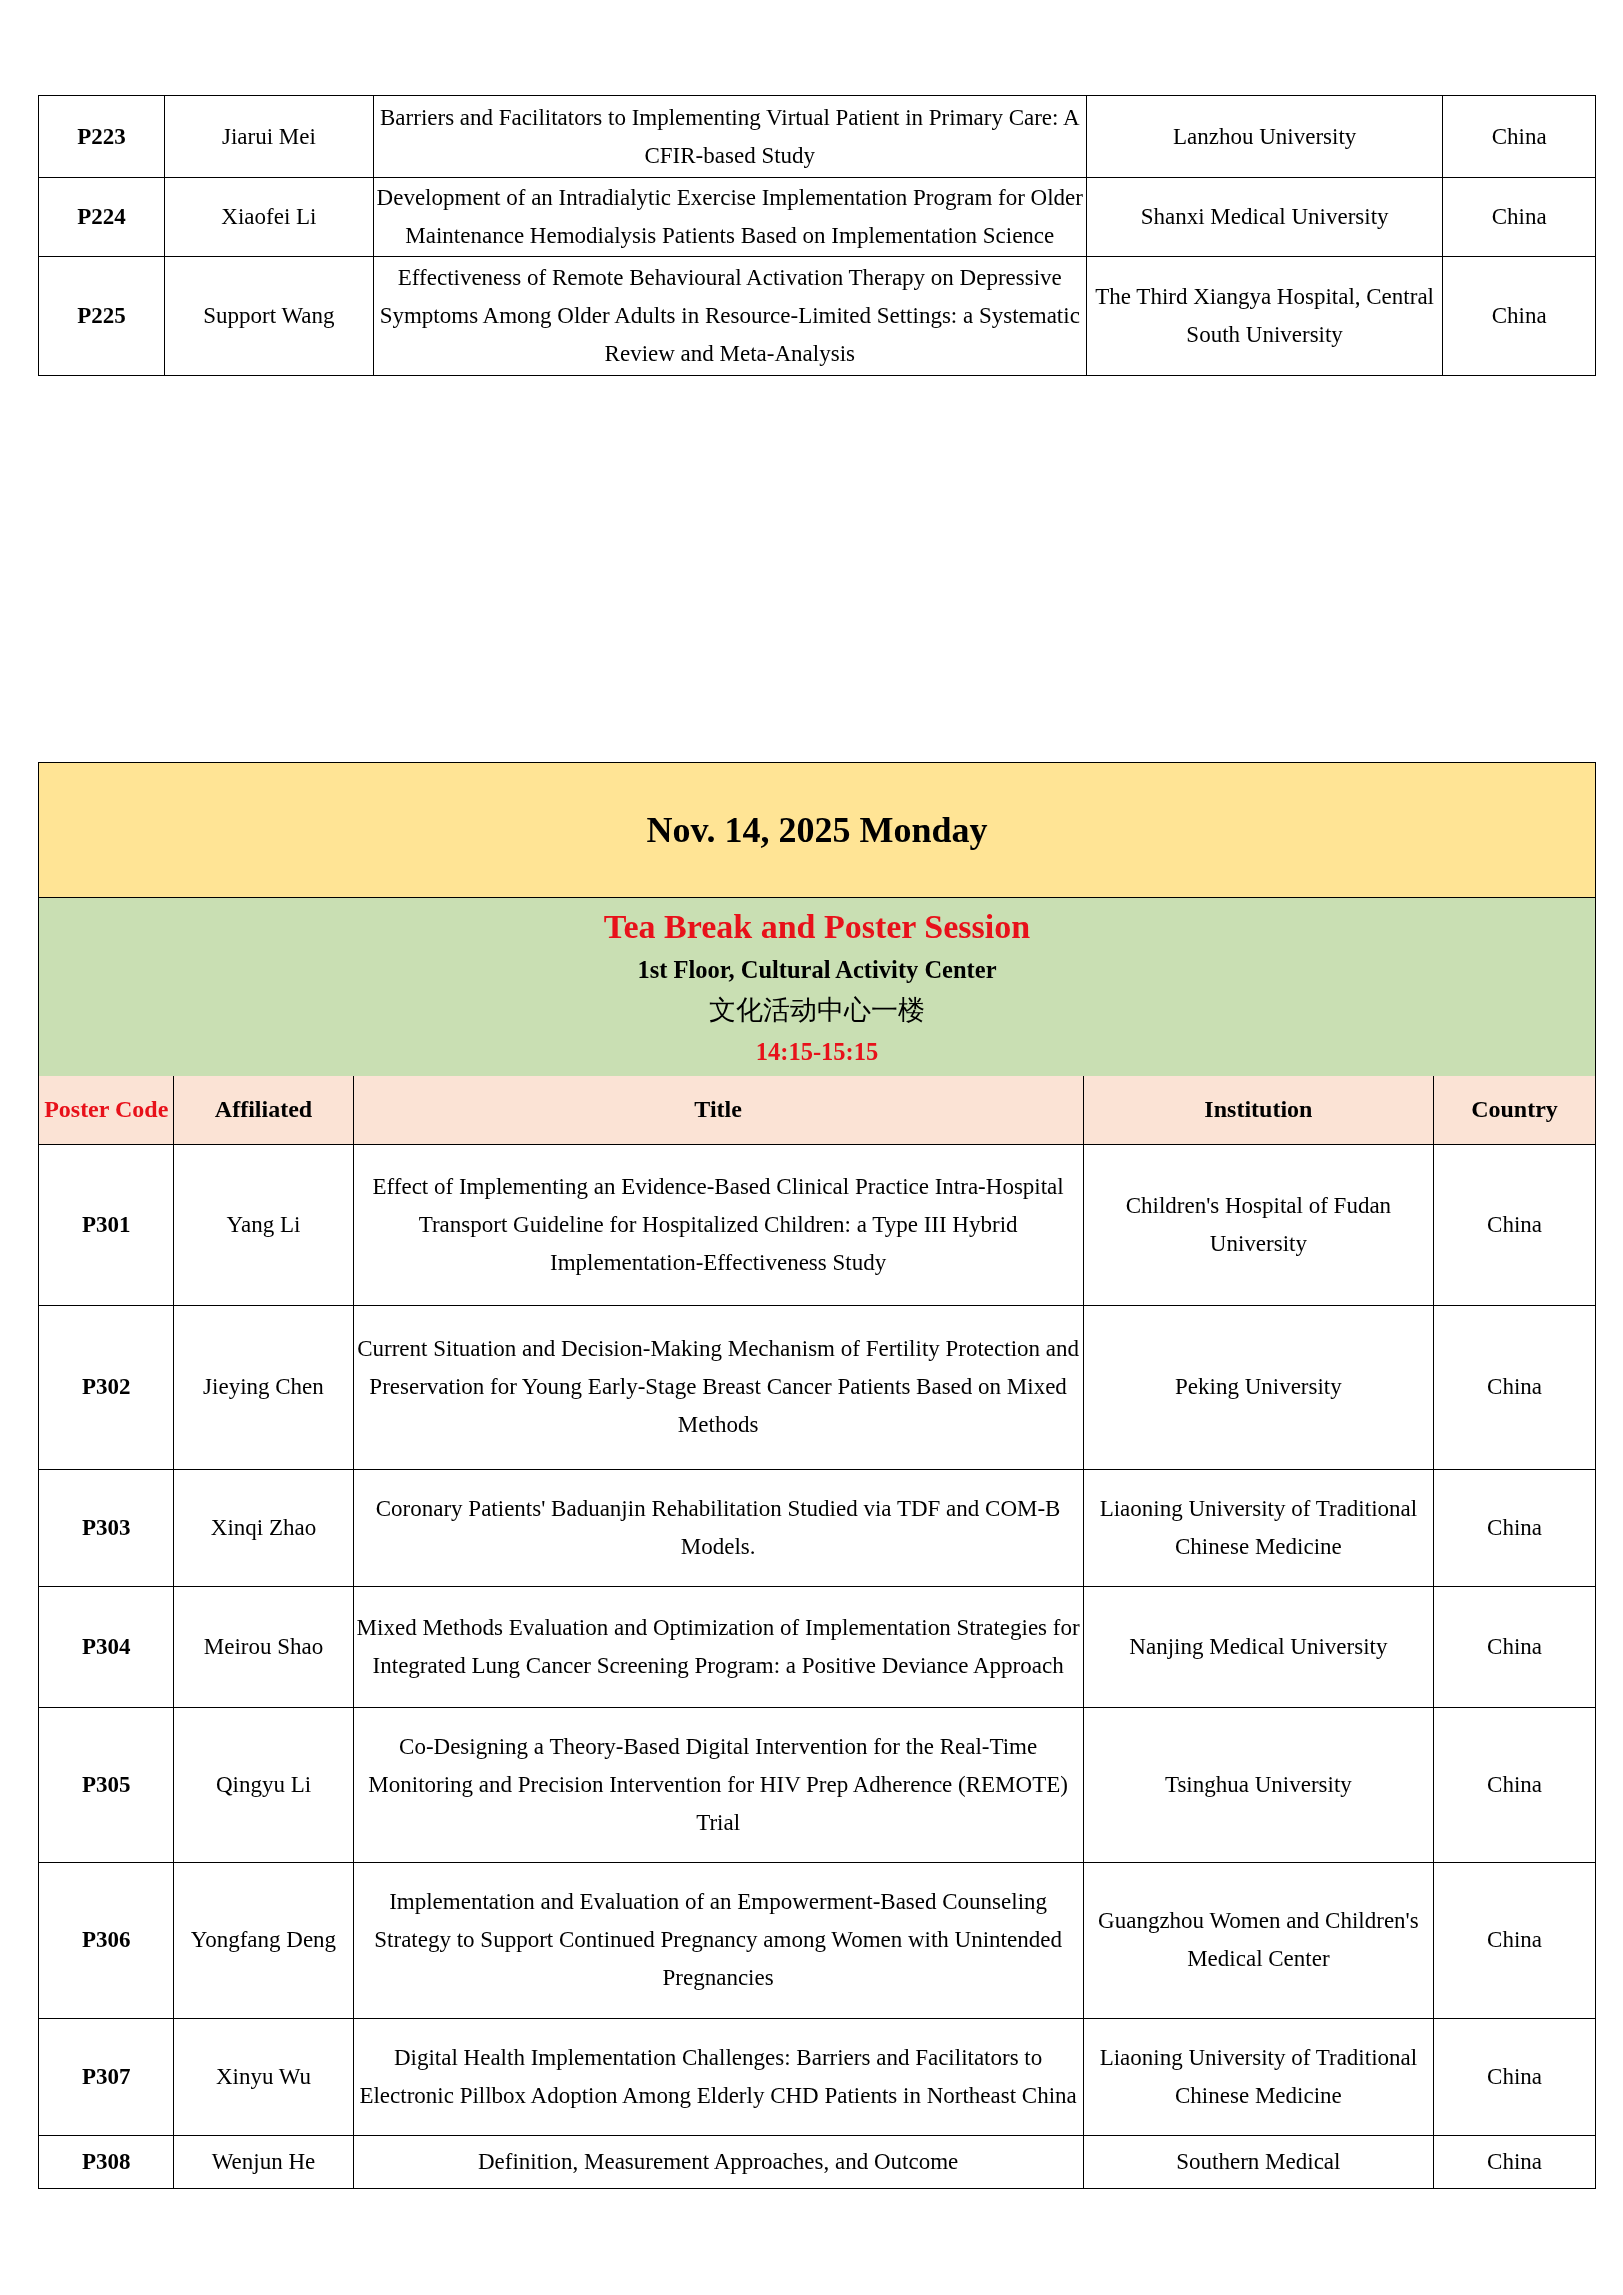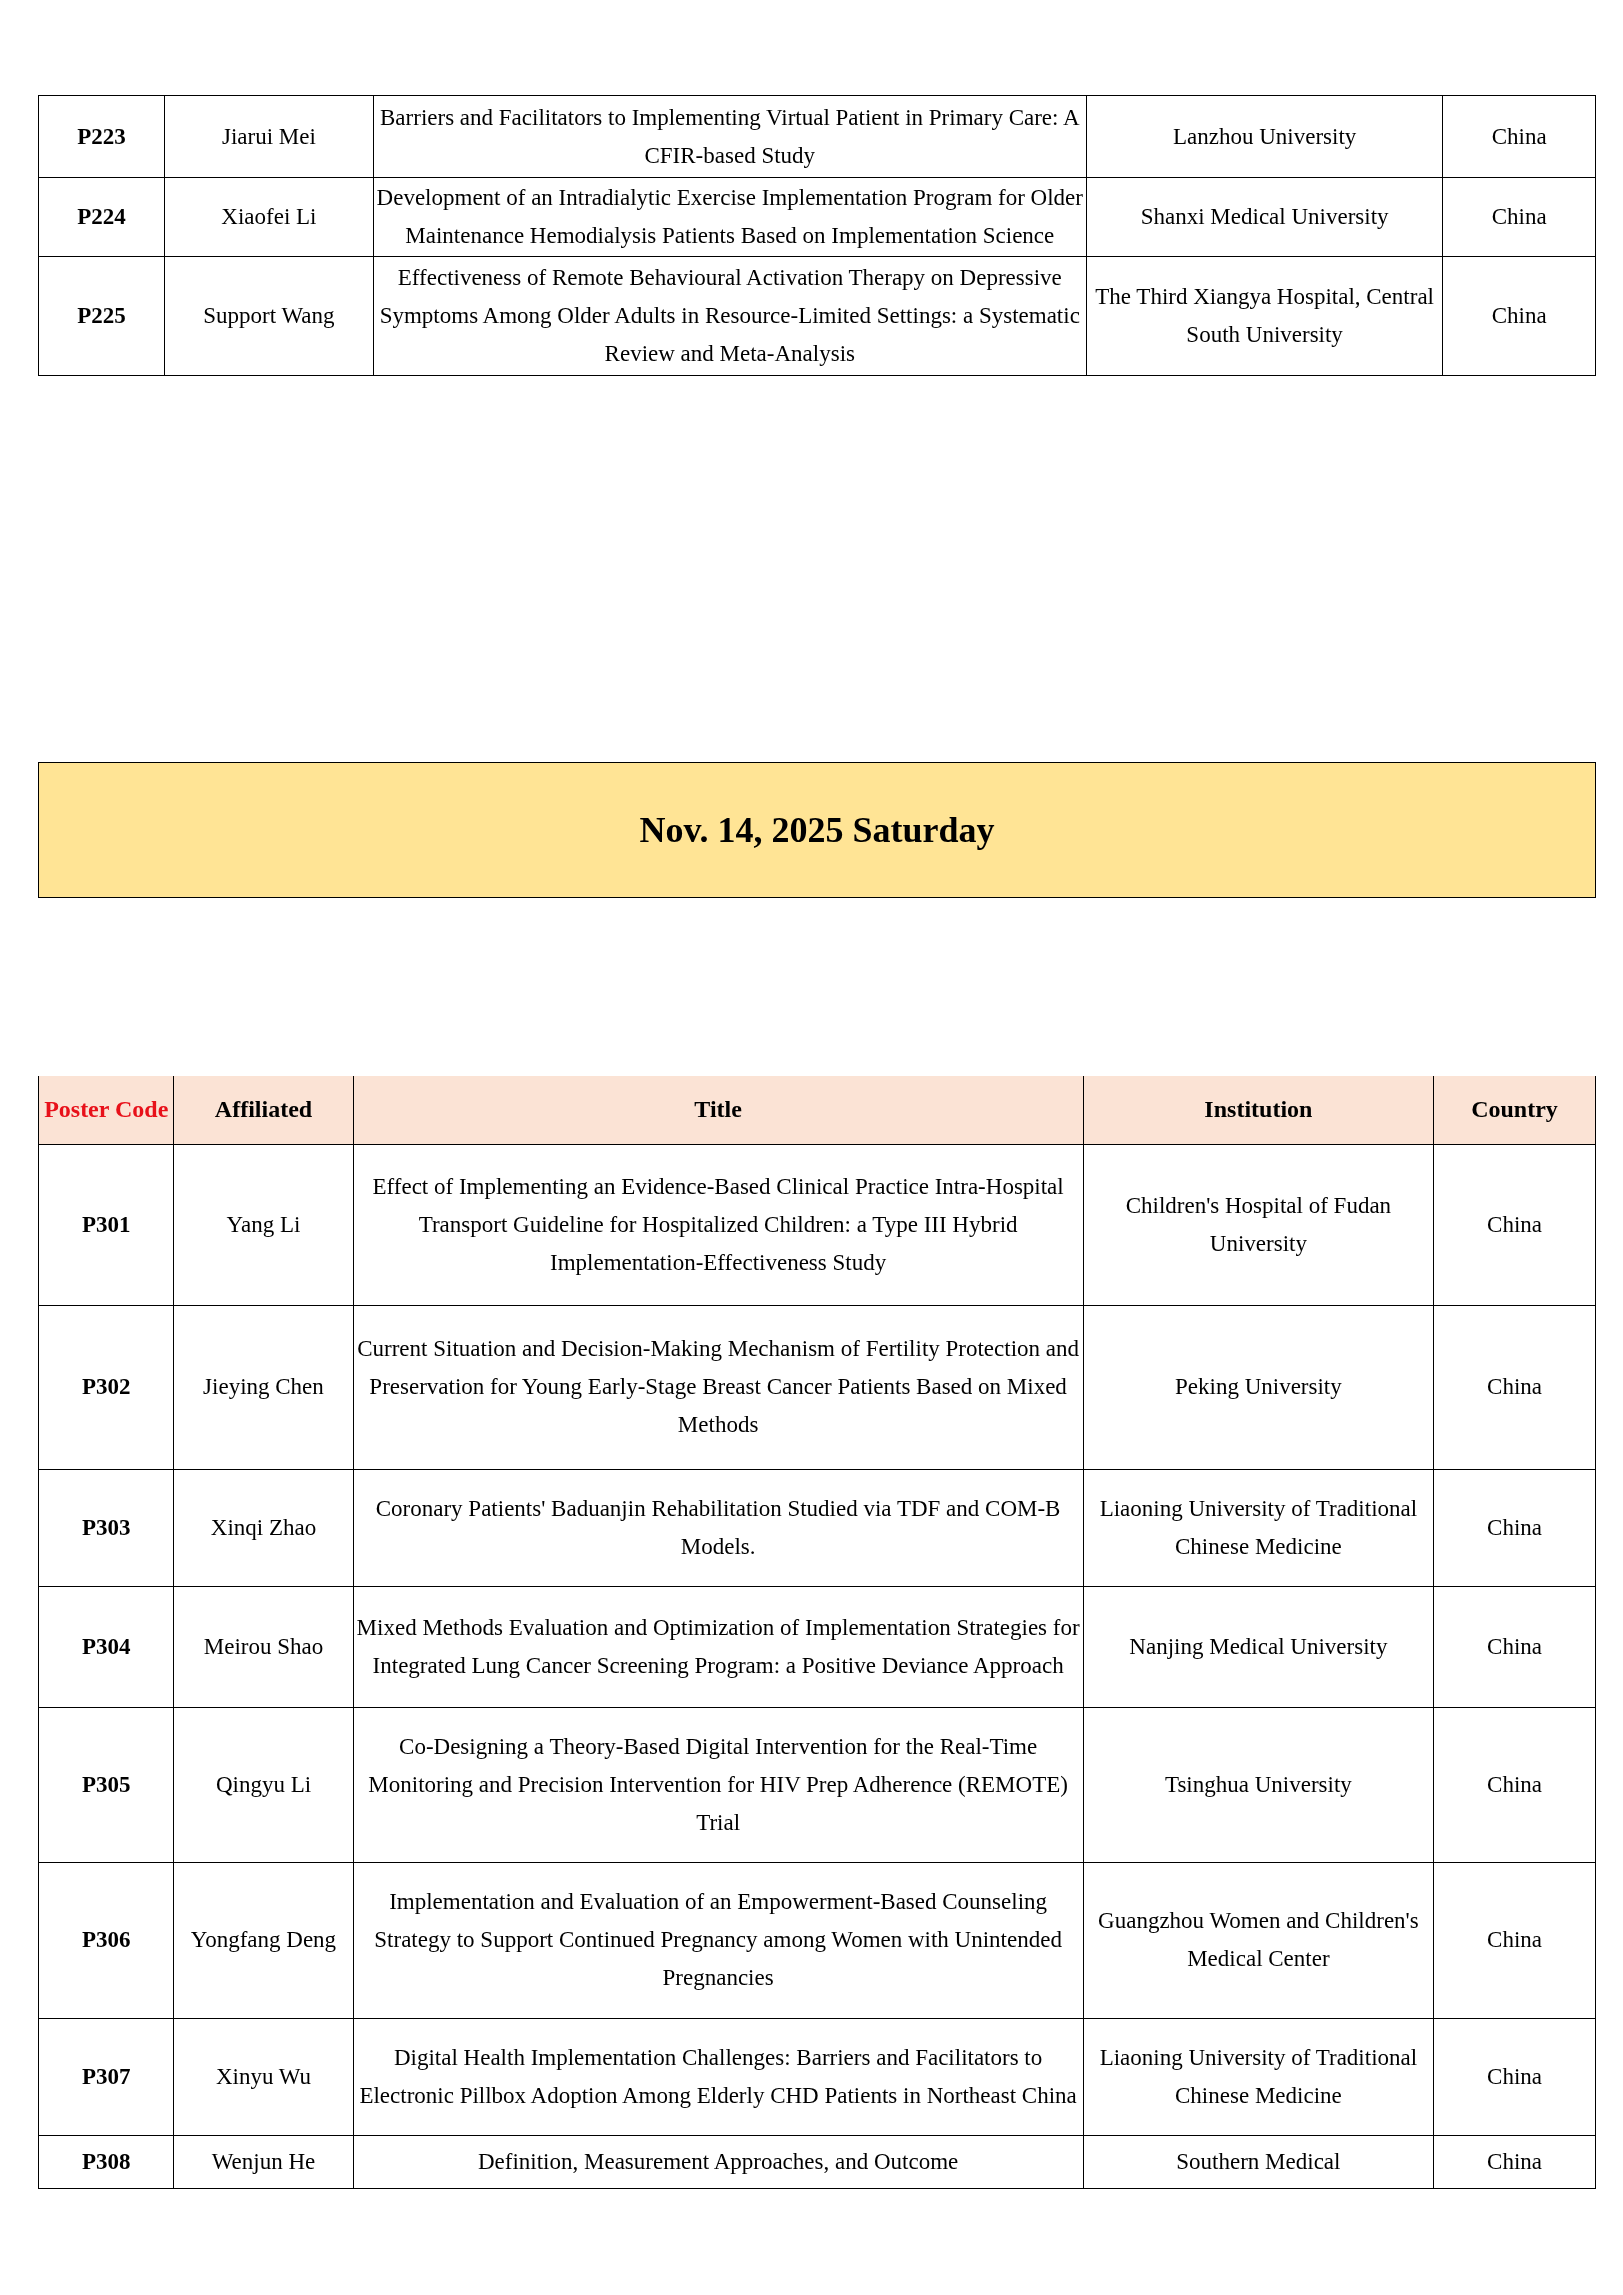--- a/index.html
+++ b/index.html
@@ -121,23 +121,29 @@
           <td class="cell-code">P225</td>
           <td>Support Wang</td>
           <td>Effectiveness of Remote Behavioural Activation Therapy on Depressive Symptoms Among Older Adults in Resource-Limited Settings: a Systematic Review and Meta-Analysis</td>
           <td>The Third Xiangya Hospital, Central South University</td>
           <td>China</td>
         </tr>
       </tbody>
   </table>
 
   <div class="banner-date">
-    <span>Nov. 14, 2025 Saturday</span>
+    <span>Nov. 14, 2025 Monday</span>
   </div>
 
+  <div class="banner-session">
+    <div class="session-title">Tea Break and Poster Session</div>
+    <div class="session-loc-en">1st Floor, Cultural Activity Center</div>
+    <div class="session-loc-zh">文化活动中心一楼</div>
+    <div class="session-time">14:15-15:15</div>
+  </div>
 
   <table class="tbl tbl2">
     <colgroup>
       <col style="width:8.7%">
         <col style="width:11.5%">
         <col style="width:46.9%">
         <col style="width:22.5%">
         <col style="width:10.4%">
     </colgroup>
     <thead>

